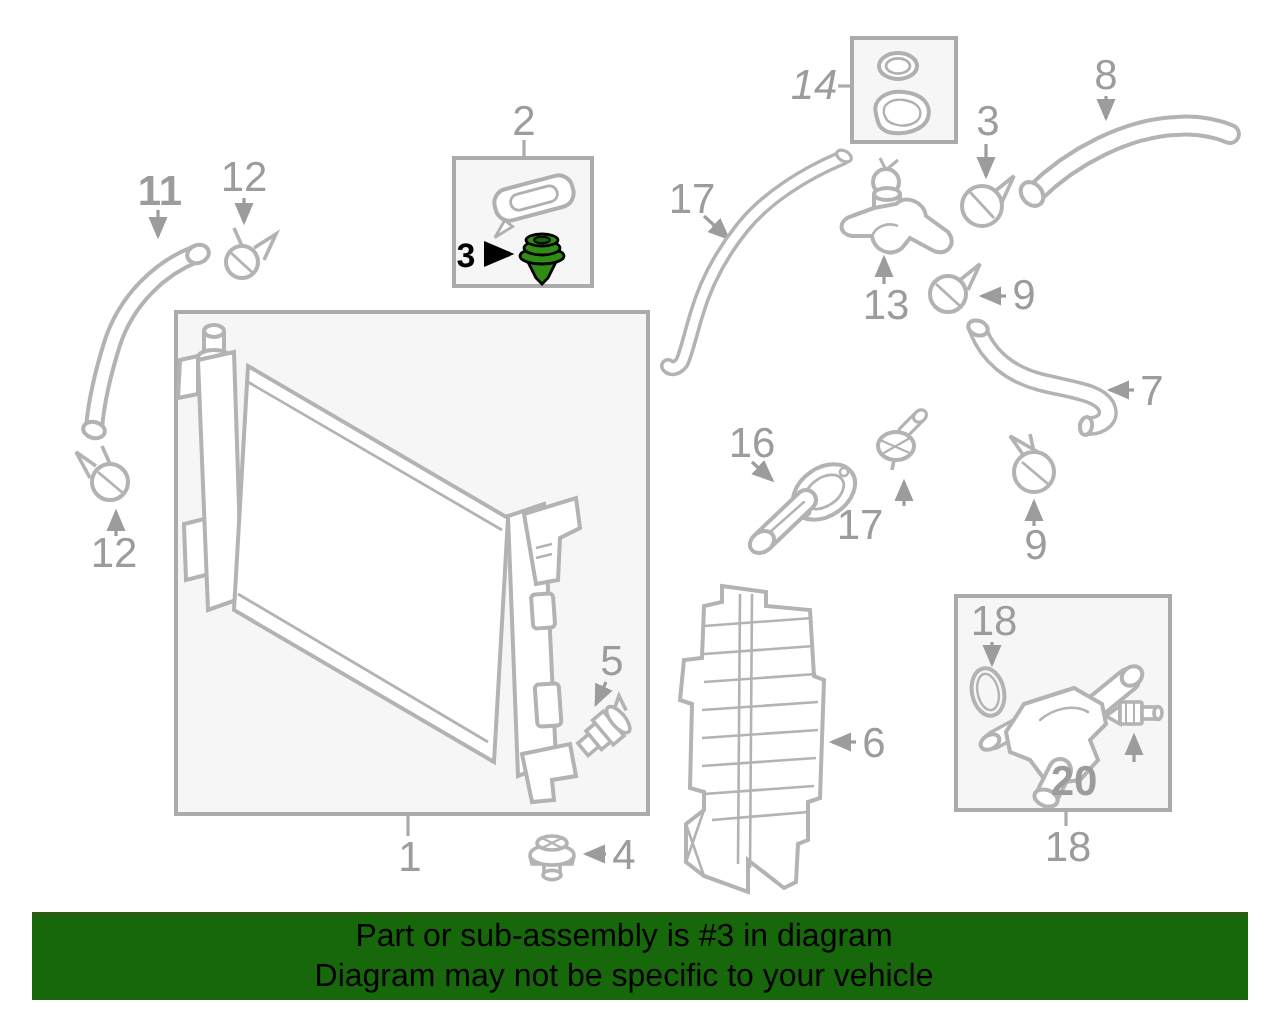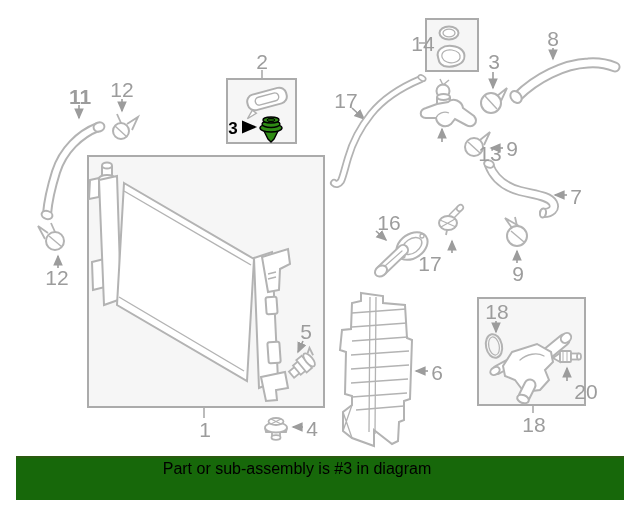--- a/index.html
+++ b/index.html
@@ -4,21 +4,21 @@
 <style>
   html,body{margin:0;padding:0;background:#fff;}
   #stage{position:relative;width:640px;height:512px;background:#fff;overflow:hidden;
          font-family:"Liberation Sans", sans-serif;}
   #art{position:absolute;left:0;top:0;}
   .part-label{position:absolute;transform:translate(-50%,-50%);
               font-size:21px;color:var(--label-gray);line-height:1;white-space:nowrap;}
   .part-label.highlight{color:#000;font-size:17px;font-weight:bold;}
   #banner{position:absolute;left:16px;top:456px;width:608px;height:44px;
           background:var(--banner-bg);border-top:2px solid var(--banner-top);box-sizing:border-box;}
-  #banner .txt{position:absolute;left:1px;top:1px;width:560px;text-align:center;
+  #banner .txt{position:absolute;left:16px;top:1px;width:560px;text-align:center;
                color:var(--banner-text);font-size:16px;line-height:20px;}
 </style>
 </head>
 <body>
 
 <div id="stage">
 
   <svg id="art" width="640" height="512" viewBox="0 0 640 512">
     <defs>
       <marker id="ahg" markerWidth="8" markerHeight="8" refX="6" refY="3" orient="auto">
@@ -235,38 +235,39 @@
       <rect x="571" y="353.5" width="7" height="6"></rect>
       <ellipse cx="579" cy="356.5" rx="2" ry="3.2"></ellipse>
     </g>
   </svg>
 
   <div style="position:absolute;left:0;top:0;width:640px;height:512px;">
       <span class="part-label" style="left: 80px; top: 96px; font-weight: bold;">11</span>
       <span class="part-label" style="left: 122px; top: 89px;">12</span>
       <span class="part-label" style="left: 262px; top: 61px;">2</span>
       <span class="part-label highlight" style="left: 233px; top: 128px;">3</span>
-      <span class="part-label" style="left: 423px; top: 43px;">14</span>
+      <span class="part-label" style="left: 407px; top: 43px; font-style: italic;">14</span>
       <span class="part-label" style="left: 494px; top: 61px;">3</span>
       <span class="part-label" style="left: 553px; top: 38px;">8</span>
       <span class="part-label" style="left: 346px; top: 100px;">17</span>
-      <span class="part-label" style="left: 443px; top: 153px; margin-left: 47px;">13</span>
+      <span class="part-label" style="left: 443px; top: 153px;">13</span>
       <span class="part-label" style="left: 512px; top: 148px;">9</span>
       <span class="part-label" style="left: 576px; top: 196px;">7</span>
       <span class="part-label" style="left: 518px; top: 273px;">9</span>
-      <span class="part-label" style="left: 389px; top: 222px; text-align: center;">16</span>
+      <span class="part-label" style="left: 376px; top: 222px; text-align: center;">16</span>
       <span class="part-label" style="left: 430px; top: 263px;">17</span>
       <span class="part-label" style="left: 57px; top: 277px;">12</span>
       <span class="part-label" style="left: 306px; top: 331px;">5</span>
       <span class="part-label" style="left: 437px; top: 372px;">6</span>
       <span class="part-label" style="left: 205px; top: 429px;">1</span>
       <span class="part-label" style="left: 312px; top: 428px;">4</span>
       <span class="part-label" style="left: 497px; top: 311px;">18</span>
-      <span class="part-label" style="left: 586px; top: 391px;">20</span>
+      <span class="part-label" style="left: 537px; top: 391px; font-weight: bold;">20</span>
       <span class="part-label" style="left: 534px; top: 424px;">18</span>
     </div>
 
   <div id="banner">
     <div class="txt">
       <div>Part or sub-assembly is #3 in diagram</div>
+      <div>Diagram may not be specific to your vehicle</div>
     </div>
   </div>
 </div>
 
 </body></html>

